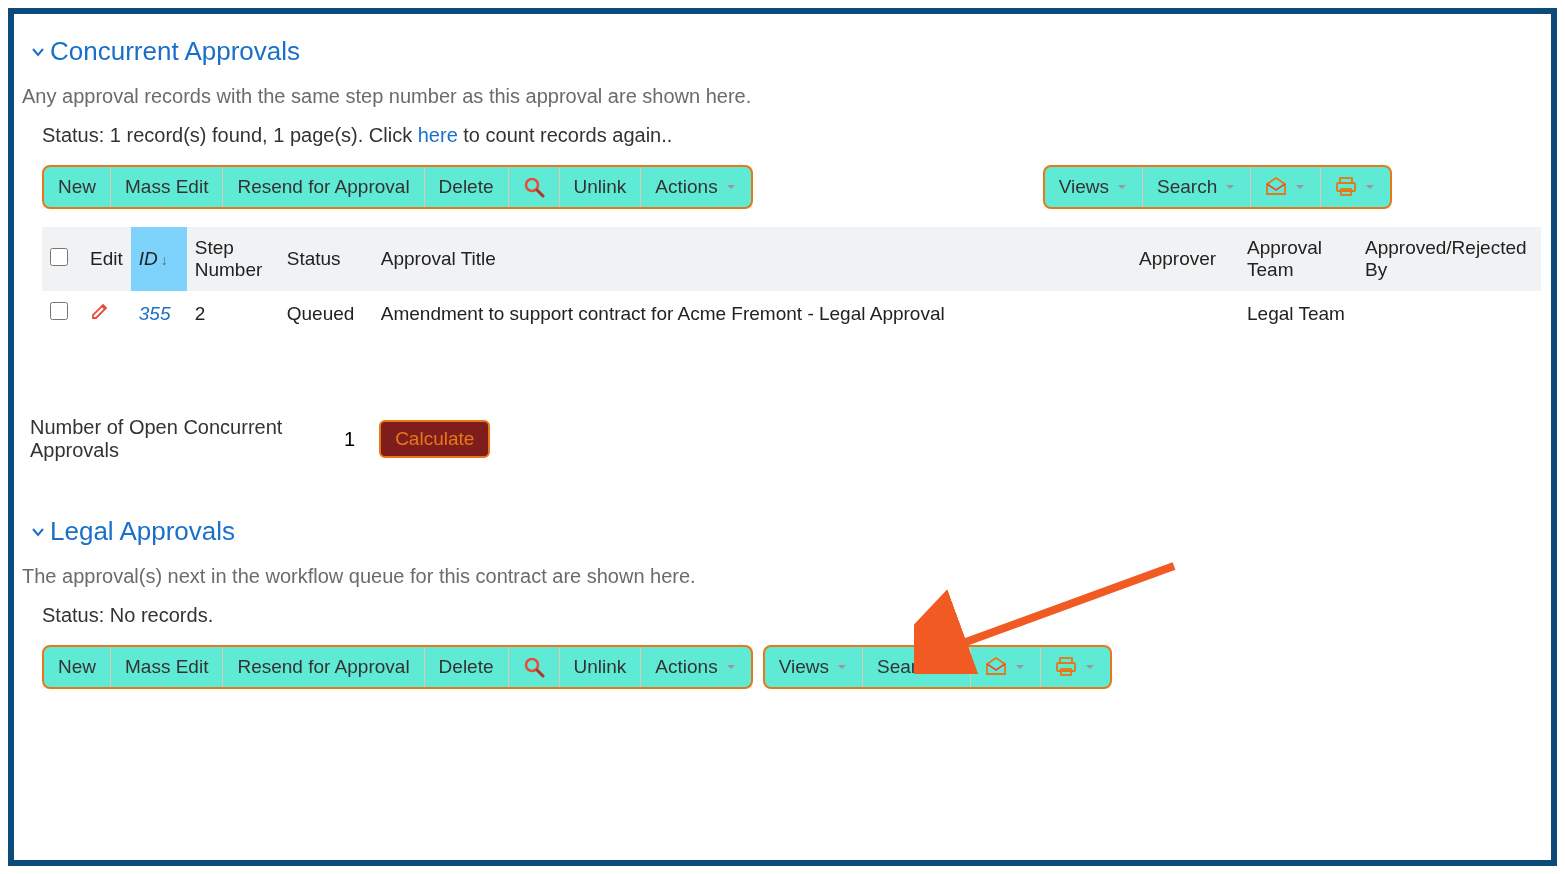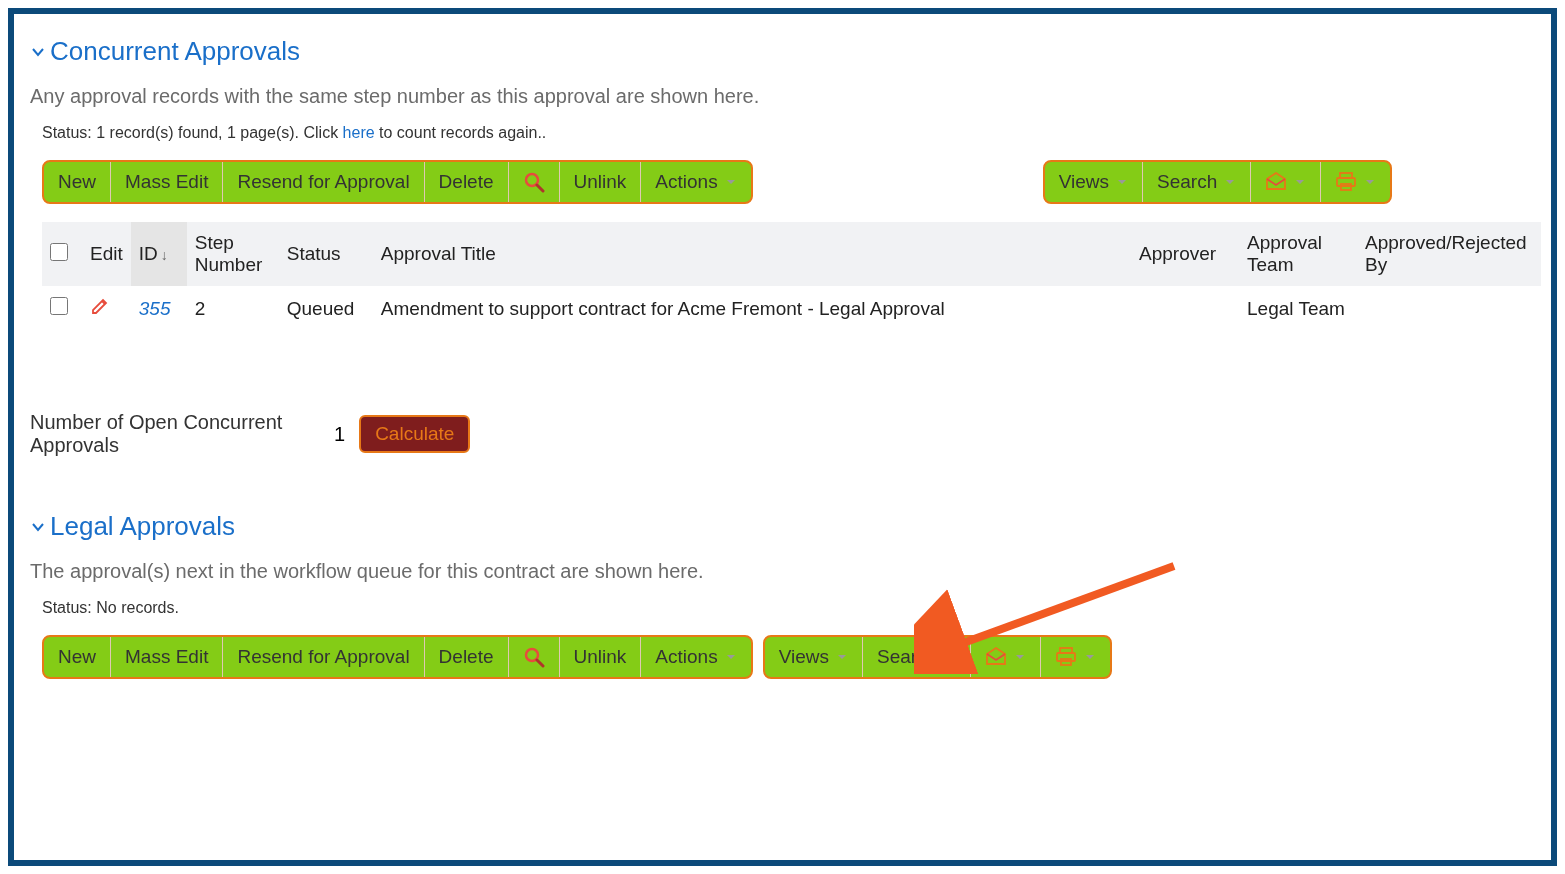--- a/index.html
+++ b/index.html
@@ -24,41 +24,41 @@
   cursor: pointer;
 }
 .section-title .chev {
   display: inline-block;
   margin-right: 4px;
 }
 .chev svg { display: block; }
 .description {
   color: #6b6b6b;
   font-size: 20px;
-  margin: 0 0 16px 10px;
+  margin: 0 0 16px 2px;
 }
 .status-line {
   color: #333;
-  font-size: 16px;
+  font-size: 20px;
   margin: 0 0 18px 22px;
 }
 .status-line a { color: #1a6fc9; text-decoration: none; }
 .toolbar-row {
   display: flex;
   gap: 290px;
   margin: 0 0 0 22px;
 }
 .toolbar-row.single { gap: 10px; }
 .toolbar {
   display: inline-flex;
   border: 2px solid #e77817;
   border-radius: 8px;
   height: 44px;
   align-items: stretch;
-  background: #84cc16;
+  background: #5eead4;
 }
 .tb-btn {
   display: flex;
   align-items: center;
   padding: 0 14px;
   font-size: 19px;
   color: #333;
   cursor: pointer;
   border-right: 1px solid #e0c9b0;
   white-space: nowrap;
@@ -74,39 +74,39 @@
 table { width: 100%; border-collapse: collapse; }
 thead th {
   background: #f1f2f4;
   text-align: left;
   font-weight: 400;
   font-size: 19px;
   color: #222;
   padding: 10px 8px;
   vertical-align: middle;
 }
-thead th.sorted { background: #e5e5e5; }
+thead th.sorted { background: #7dd3fc; font-style: italic; }
 tbody td {
   font-size: 19px;
   padding: 10px 8px;
   color: #222;
   vertical-align: middle;
 }
 tbody td a { color: #1a6fc9; text-decoration: none; font-style: italic; }
 input[type=checkbox] {
   width: 18px; height: 18px;
   border: 1px solid #999;
   border-radius: 3px;
   cursor: pointer;
 }
 .sort-arrow { font-size: 14px; color: #666; margin-left: 3px; }
 .calc-row {
   display: flex;
   align-items: center;
-  gap: 14px;
+  gap: 24px;
   margin: 80px 0 0 10px;
 }
 .calc-label {
   color: #333;
   font-size: 20px;
   max-width: 290px;
 }
 .calc-value { font-size: 20px; }
 .calc-btn {
   border: 2px solid #e77817;

